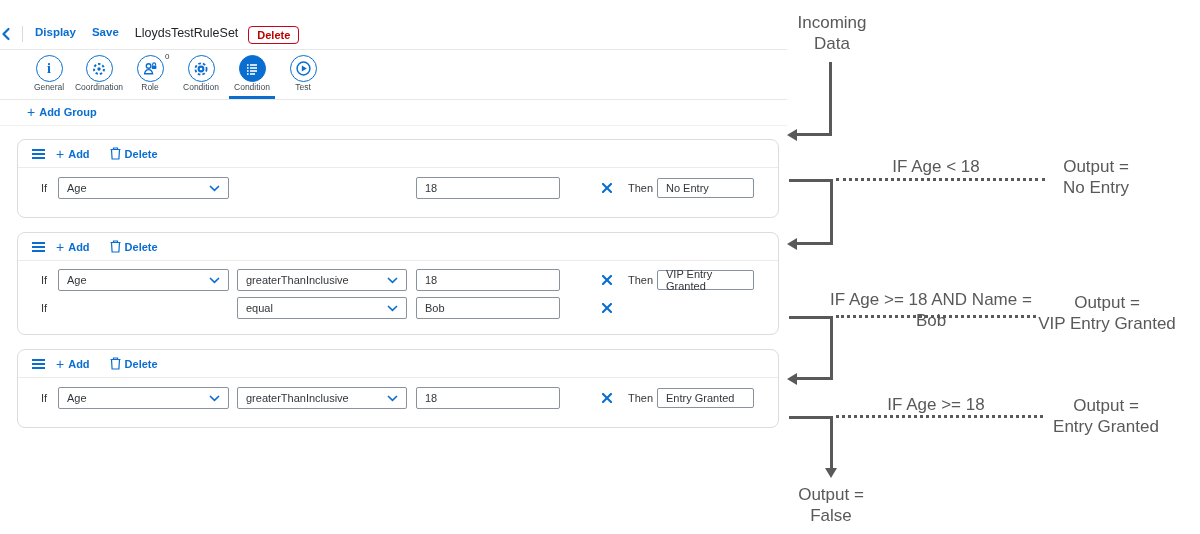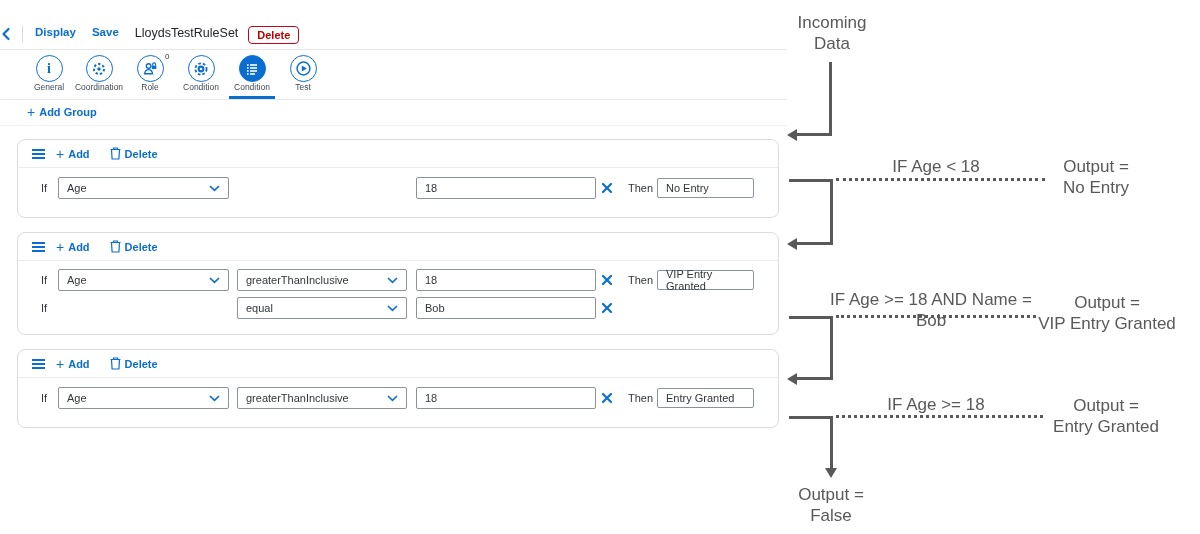--- a/index.html
+++ b/index.html
@@ -56,21 +56,21 @@
   .cond-row { position:absolute; left:0; width:762px; height:22px; }
   .if-label, .then-label { position:absolute; font-size:11px; color:#32363a; line-height:22px; }
   .if-label { left:23px; }
   .then-label { left:610px; }
   .select, .tinput { position:absolute; height:22px; border:1px solid #8a939c; border-radius:2px;
                      background:#fff; font-size:11px; color:#32363a; display:flex;
                      align-items:center; padding:0 8px; }
   .select { justify-content:space-between; cursor:pointer; }
   .sel1 { left:40px; width:171px; }
   .sel2 { left:219px; width:170px; }
-  .vinput { left:398px; width:180px; }
+  .vinput { left:398px; width:144px; }
   .oinput { left:639px; width:97px; height:20px; top:1px; }
   .remove-x { position:absolute; left:581px; top:3px; width:16px; height:16px;
               display:flex; align-items:center; justify-content:center; cursor:pointer; }
   .r1 { top:37px; } .r2 { top:65px; }
   .card2 .r1 { top:36px; } .card2 .r2 { top:64px; }
 
   
   .ann { position:absolute; color:#595959; }
   .ann-text { font-size:17px; line-height:21px; text-align:center; }
   .seg { position:absolute; background:#595959; }

